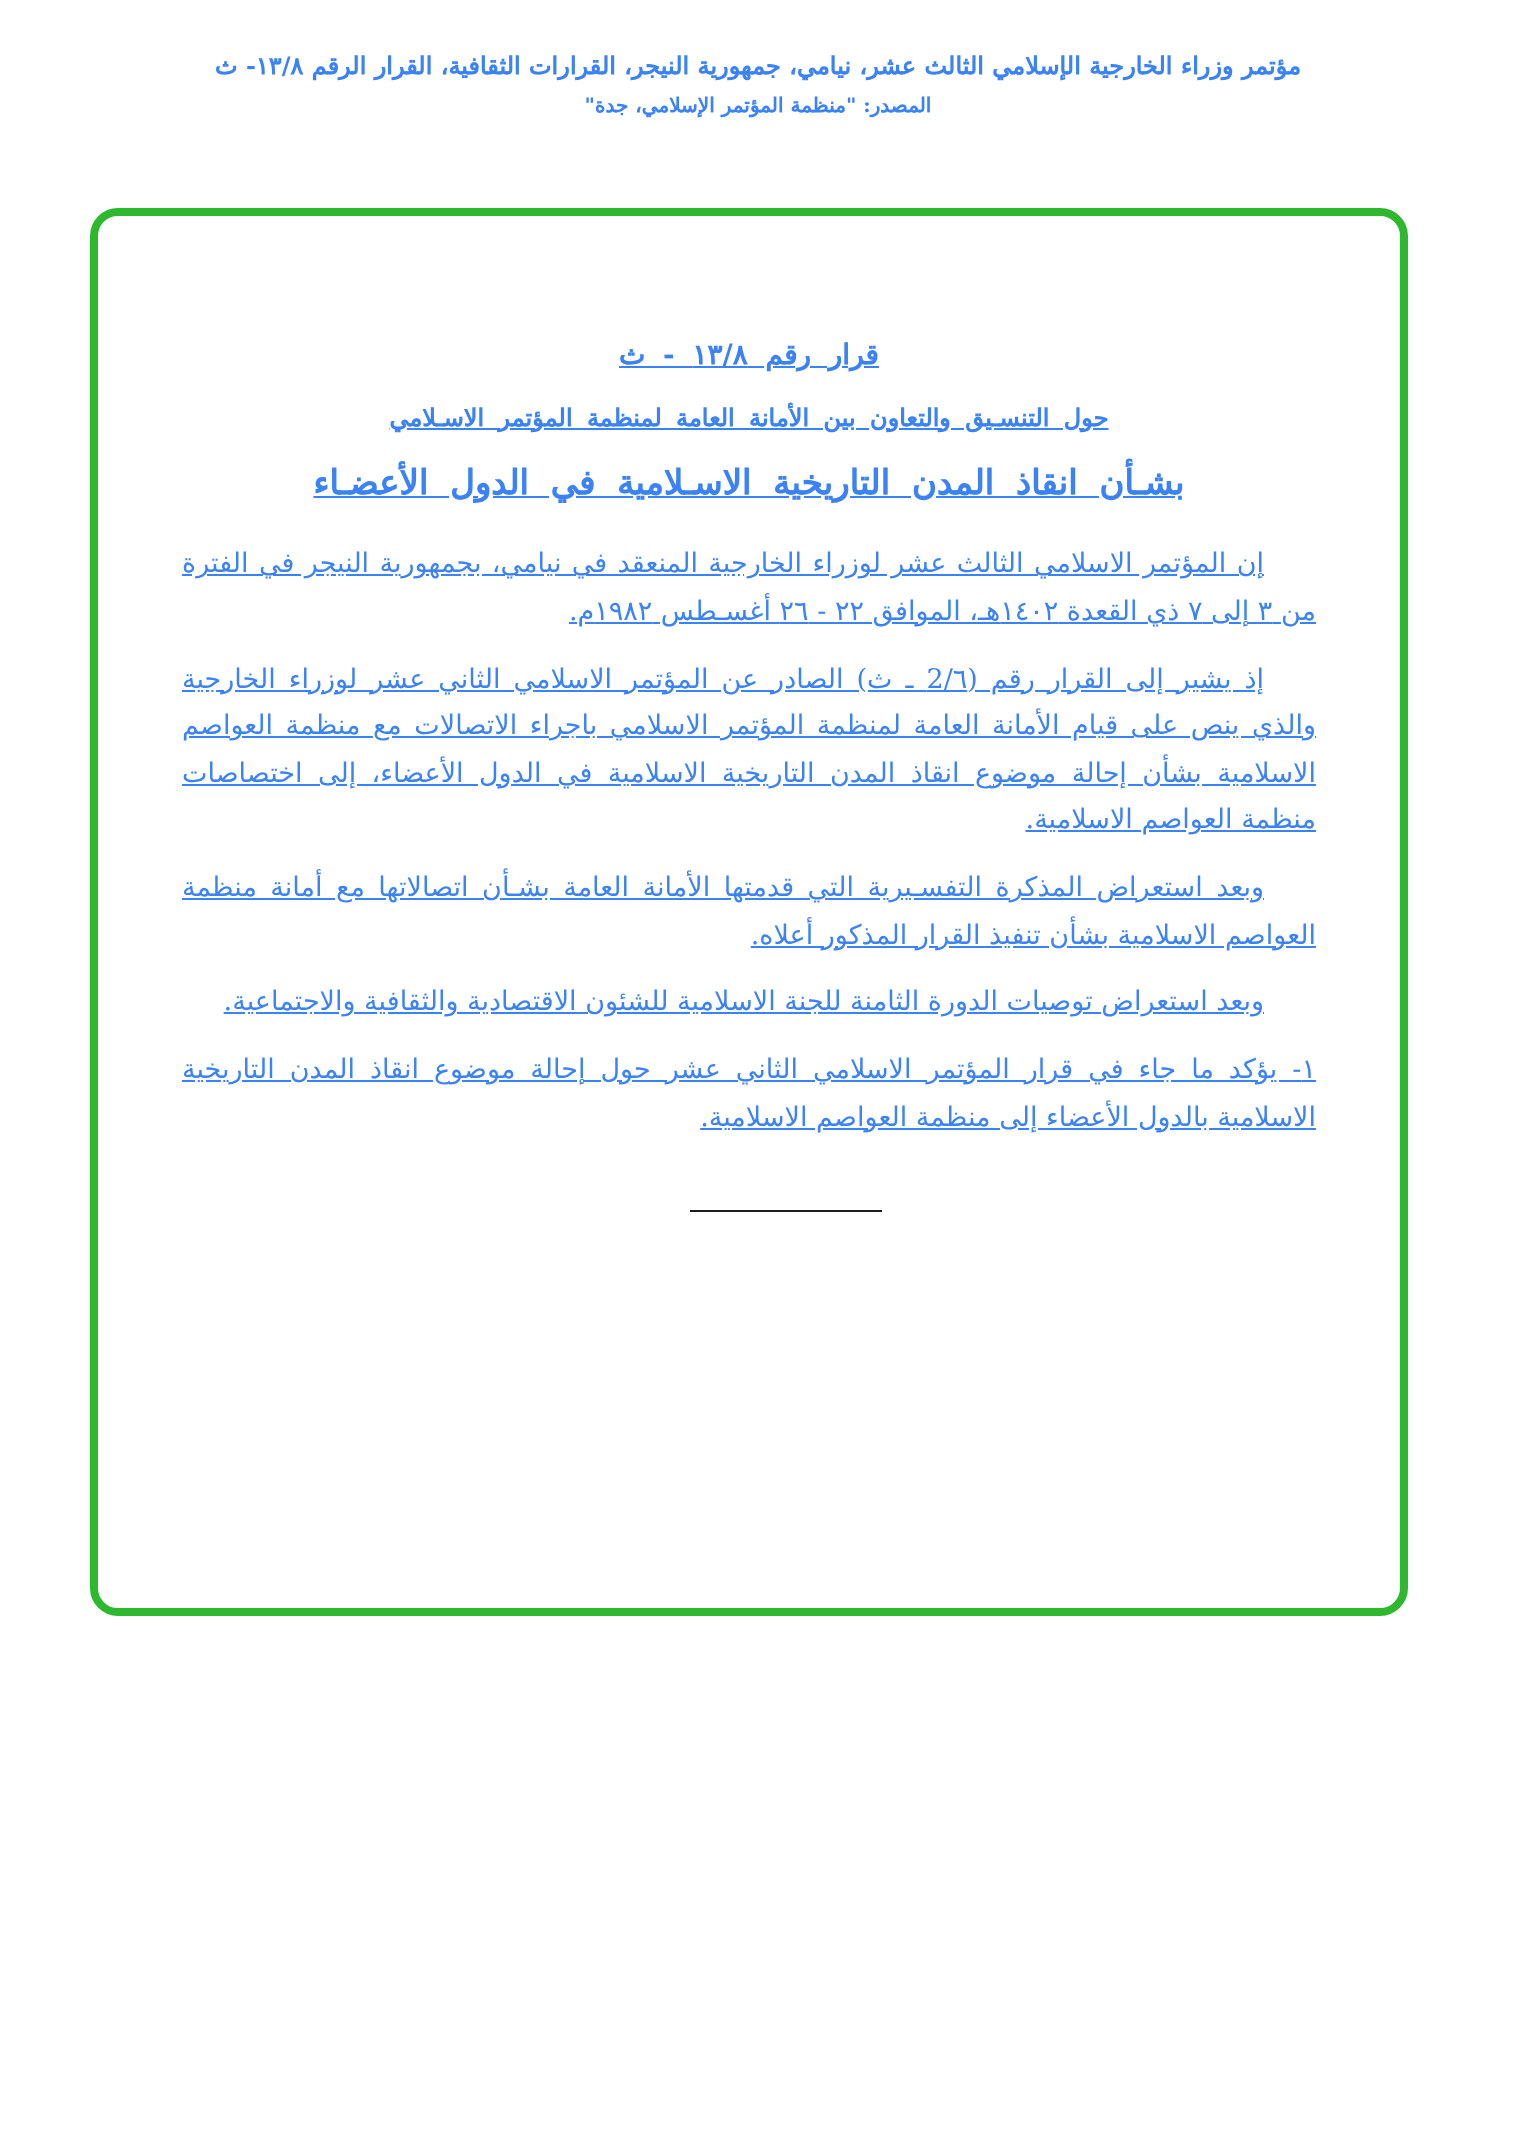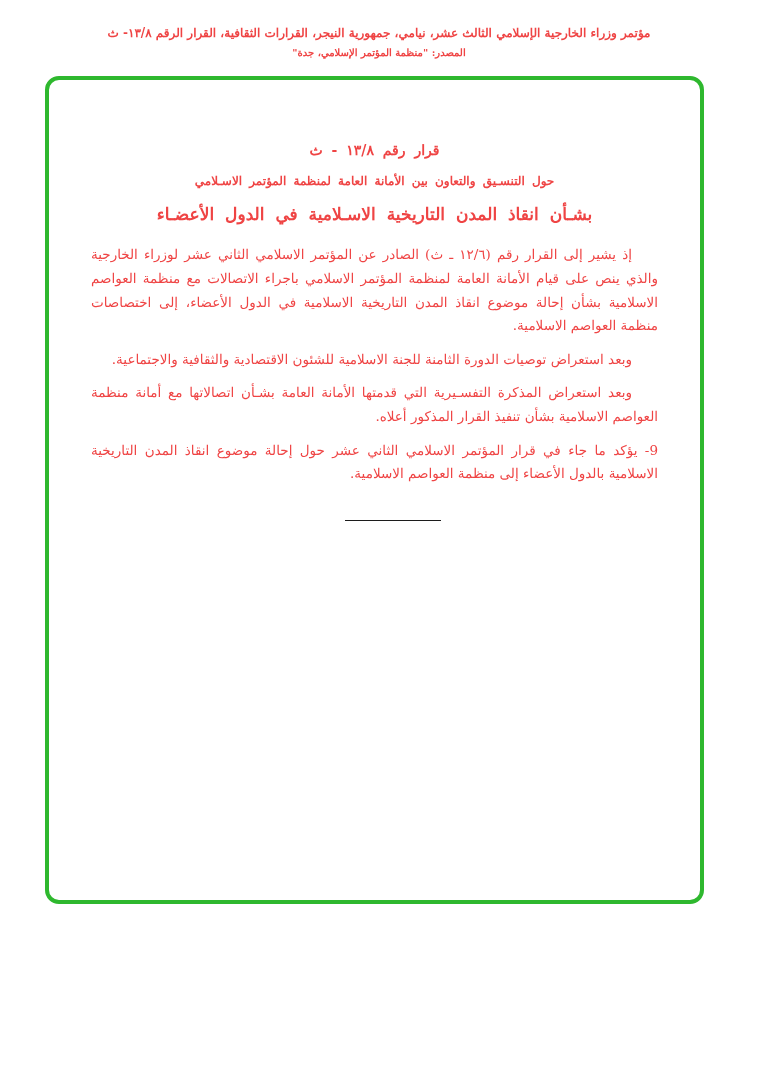--- a/index.html
+++ b/index.html
@@ -6,48 +6,49 @@
     margin: 0;
     padding: 0;
     background: #ffffff;
   }
   .page {
     position: relative;
     width: 758px;
     height: 1078px;
     background: #ffffff;
     font-family: "DejaVu Serif", "Liberation Serif", serif;
-    color: #ef4444;
+    color: #3b82f6;
     overflow: hidden;
   }
   .page-header {
     direction: rtl;
     text-align: center;
     padding-top: 26px;
   }
   .page-header .hline1 {
     font-size: 12px;
     font-weight: bold;
     letter-spacing: 0.2px;
   }
   .page-header .hline2 {
     font-size: 10px;
     font-weight: bold;
     margin-top: 7px;
   }
   .green-frame {
     position: absolute;
     left: 45px;
-    top: 76px;
+    top: 104px;
     width: 659px;
-    height: 828px;
+    height: 704px;
     border: 4px solid #2eb82e;
     border-radius: 14px;
     box-sizing: border-box;
     background: #ffffff;
+    text-decoration: underline;
   }
   .doc-content {
     direction: rtl;
     padding: 58px 42px 0 42px;
     font-size: 13.5px;
     line-height: 1.75;
   }
   .doc-title {
     text-align: center;
   }
@@ -100,25 +101,26 @@
   <div class="green-frame">
     <div class="doc-content">
 
       <div class="doc-title">
         <div class="t1">قرار رقم ١٣/٨ - ث</div>
         <div class="t2">حول التنسـيق والتعاون بين الأمانة العامة لمنظمة المؤتمر الاسـلامي</div>
         <div class="t3">بشـأن انقاذ المدن التاريخية الاسـلامية في الدول الأعضـاء</div>
       </div>
 
       <div class="doc-body">
-        <p class="para">إذ يشير إلى القرار رقم (١٢/٦ ـ ث) الصادر عن المؤتمر الاسلامي الثاني عشر لوزراء الخارجية والذي ينص على قيام الأمانة العامة لمنظمة المؤتمر الاسلامي باجراء الاتصالات مع منظمة العواصم الاسلامية بشأن إحالة موضوع انقاذ المدن التاريخية الاسلامية في الدول الأعضاء، إلى اختصاصات منظمة العواصم الاسلامية.</p>
+        <p class="para">إن المؤتمر الاسلامي الثالث عشر لوزراء الخارجية المنعقد في نيامي، بجمهورية النيجر في الفترة من ٣ إلى ٧ ذي القعدة ١٤٠٢هـ، الموافق ٢٢ - ٢٦ أغسـطس ١٩٨٢م.</p>
+        <p class="para">إذ يشير إلى القرار رقم (2/٦ ـ ث) الصادر عن المؤتمر الاسلامي الثاني عشر لوزراء الخارجية والذي ينص على قيام الأمانة العامة لمنظمة المؤتمر الاسلامي باجراء الاتصالات مع منظمة العواصم الاسلامية بشأن إحالة موضوع انقاذ المدن التاريخية الاسلامية في الدول الأعضاء، إلى اختصاصات منظمة العواصم الاسلامية.</p>
+        <p class="para">وبعد استعراض المذكرة التفسـيرية التي قدمتها الأمانة العامة بشـأن اتصالاتها مع أمانة منظمة العواصم الاسلامية بشأن تنفيذ القرار المذكور أعلاه.</p>
         <p class="para">وبعد استعراض توصيات الدورة الثامنة للجنة الاسلامية للشئون الاقتصادية والثقافية والاجتماعية.</p>
-        <p class="para">وبعد استعراض المذكرة التفسـيرية التي قدمتها الأمانة العامة بشـأن اتصالاتها مع أمانة منظمة العواصم الاسلامية بشأن تنفيذ القرار المذكور أعلاه.</p>
 
-        <p class="list-item">9- يؤكد ما جاء في قرار المؤتمر الاسلامي الثاني عشر حول إحالة موضوع انقاذ المدن التاريخية الاسلامية بالدول الأعضاء إلى منظمة العواصم الاسلامية.</p>
+        <p class="list-item">١- يؤكد ما جاء في قرار المؤتمر الاسلامي الثاني عشر حول إحالة موضوع انقاذ المدن التاريخية الاسلامية بالدول الأعضاء إلى منظمة العواصم الاسلامية.</p>
 
         <div class="separator"></div>
       </div>
 
     </div>
   </div>
 
 </div>
 
 </body></html>

